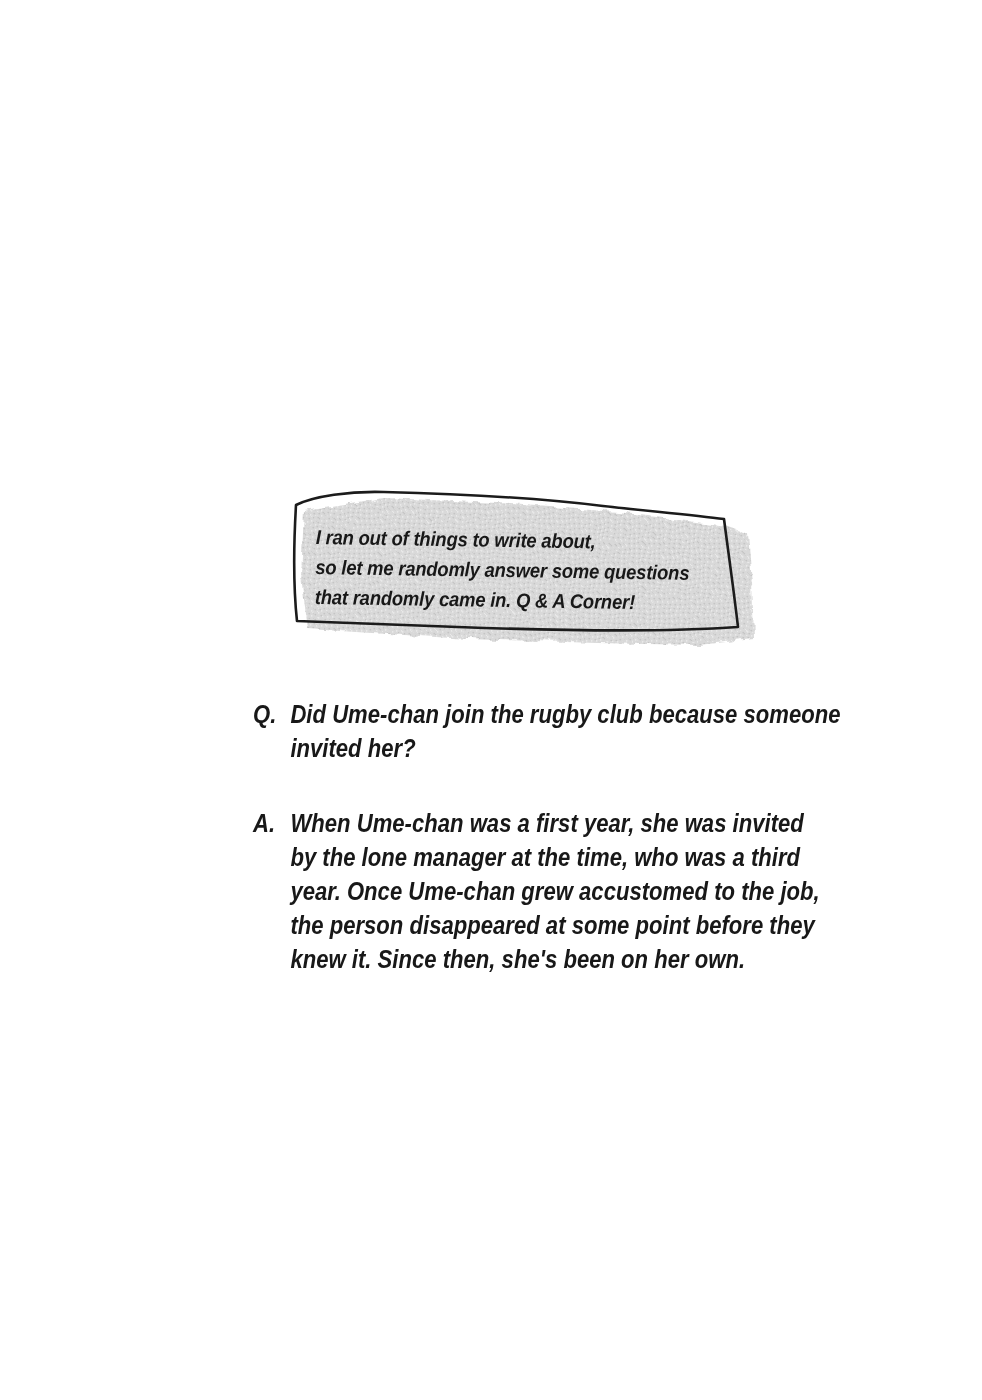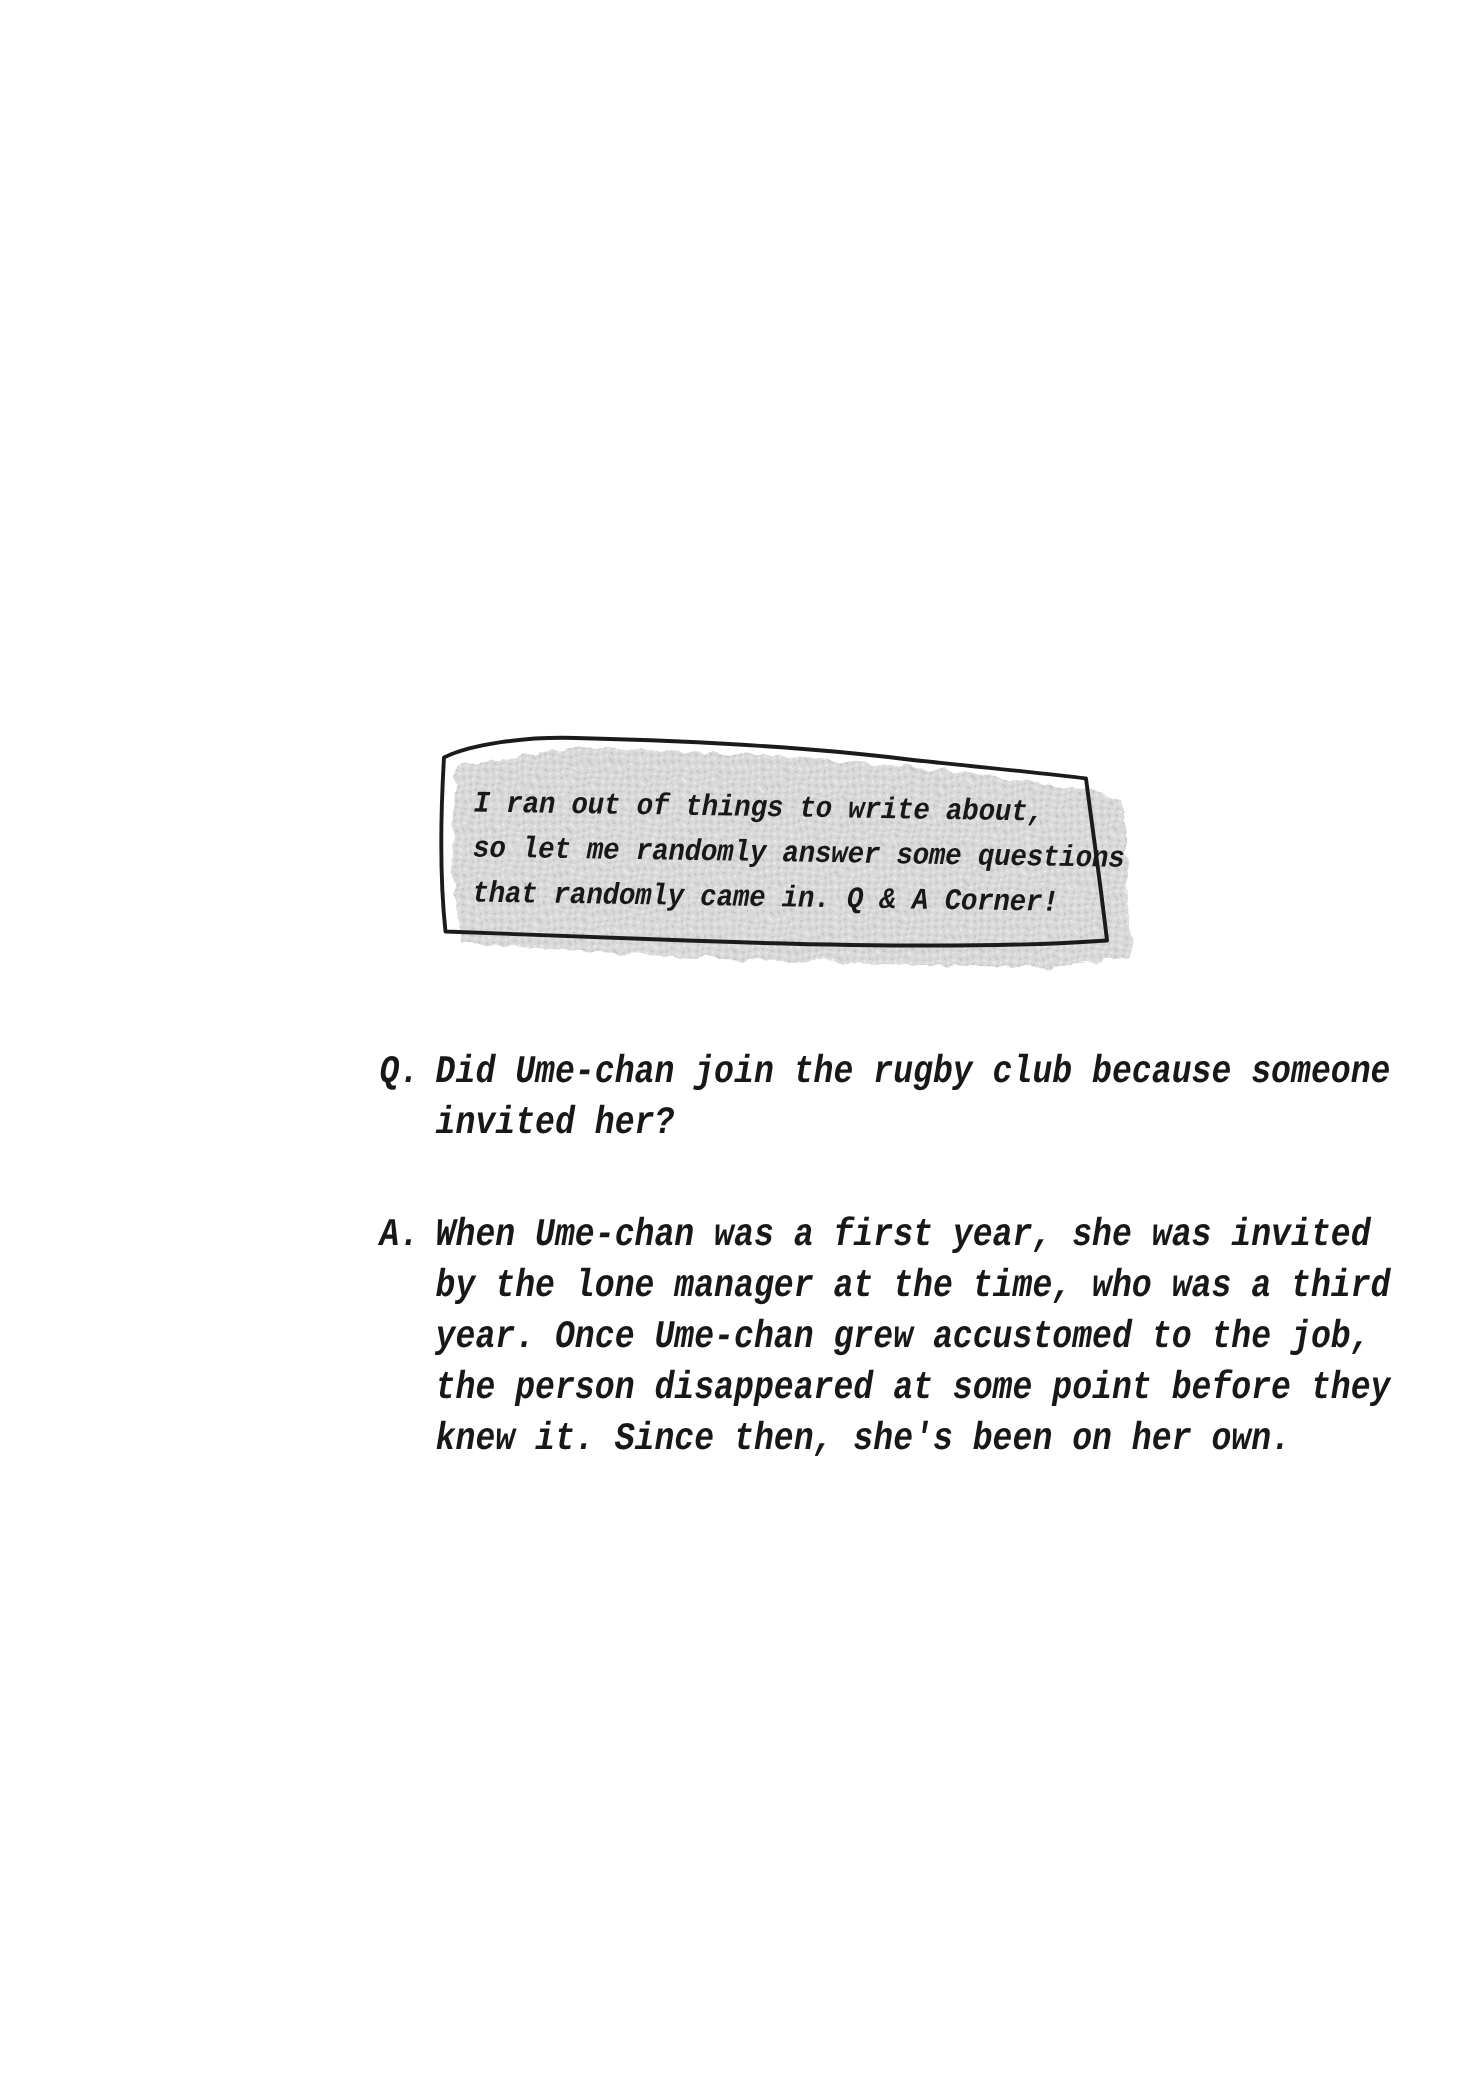--- a/index.html
+++ b/index.html
@@ -2,21 +2,21 @@
 <html><head>
 <meta charset="utf-8">
 <style>
   html, body { margin: 0; padding: 0; }
   body { width: 982px; height: 1400px; }
   .page {
     position: relative;
     width: 982px;
     height: 1400px;
     overflow: hidden;
-    font-family: Liberation Mono, monospace;
+    font-family: Liberation Sans, sans-serif;
   }
   
   .note-frame {
     position: absolute;
     left: 268px;
     top: 477px;
     width: 505px;
     height: 190px;
   }
   

